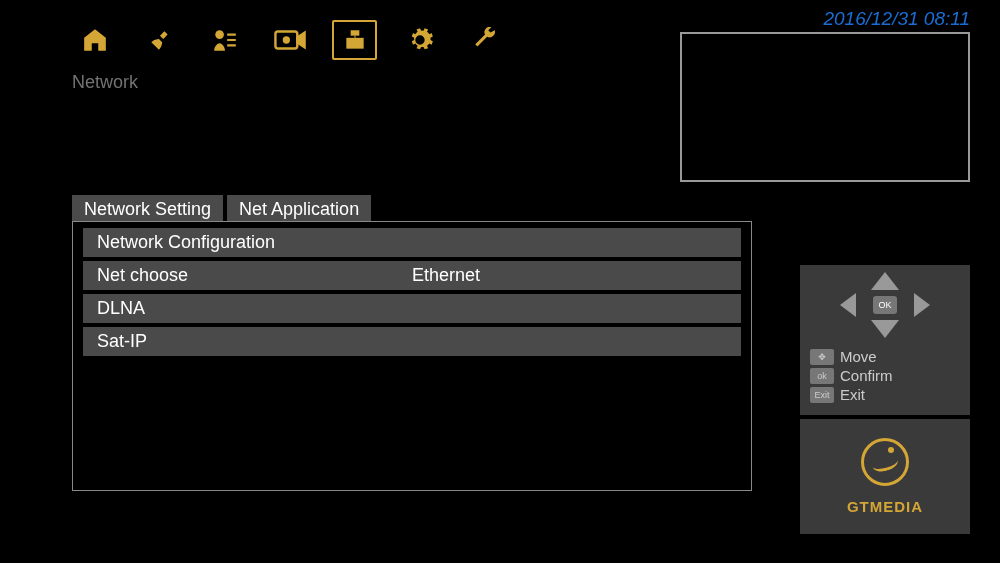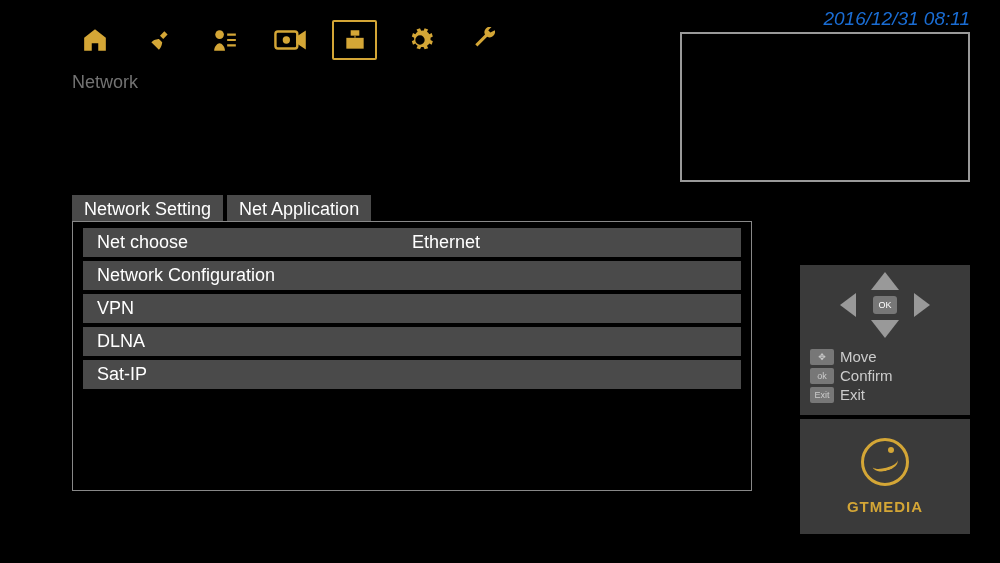--- a/index.html
+++ b/index.html
@@ -269,30 +269,26 @@
 
 <div class="section-title">Network</div>
 
 <div class="tabs">
   <div class="tab">Network Setting</div>
   <div class="tab">Net Application</div>
 </div>
 
 <div class="options-panel">
   <div class="option-row">
+    <span class="option-label">Network Configuration</span>
+    <span class="option-value"></span>
+  </div>
+  <div class="option-row">
     <span class="option-label">Net choose</span>
     <span class="option-value">Ethernet</span>
-  </div>
-  <div class="option-row">
-    <span class="option-label">Network Configuration</span>
-    <span class="option-value"></span>
-  </div>
-  <div class="option-row">
-    <span class="option-label">VPN</span>
-    <span class="option-value"></span>
   </div>
   <div class="option-row">
     <span class="option-label">DLNA</span>
     <span class="option-value"></span>
   </div>
   <div class="option-row">
     <span class="option-label">Sat-IP</span>
     <span class="option-value"></span>
   </div>
 </div>

